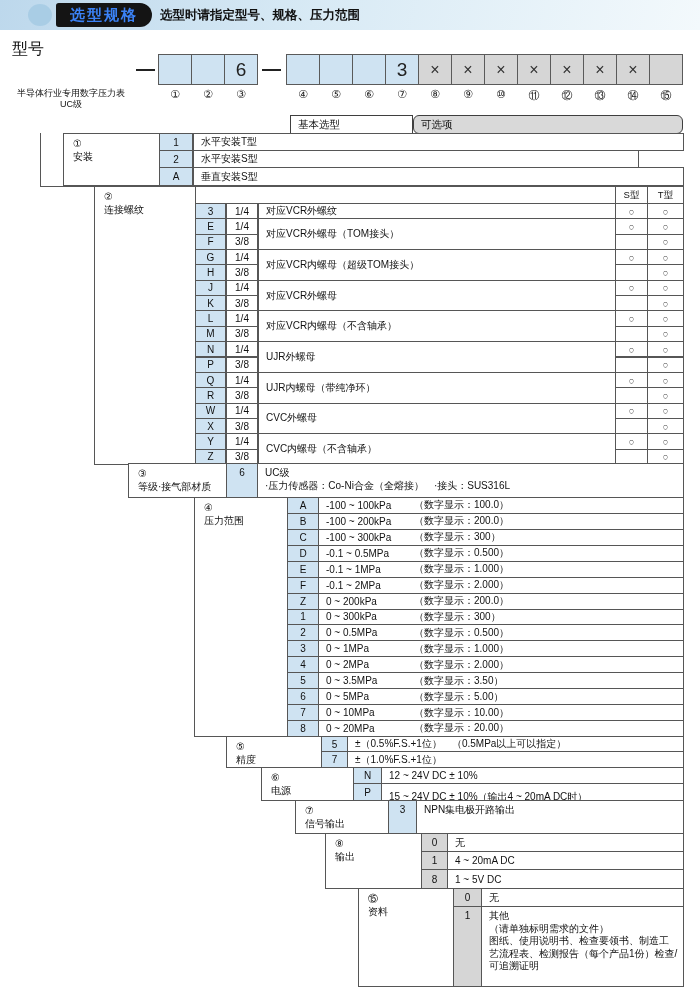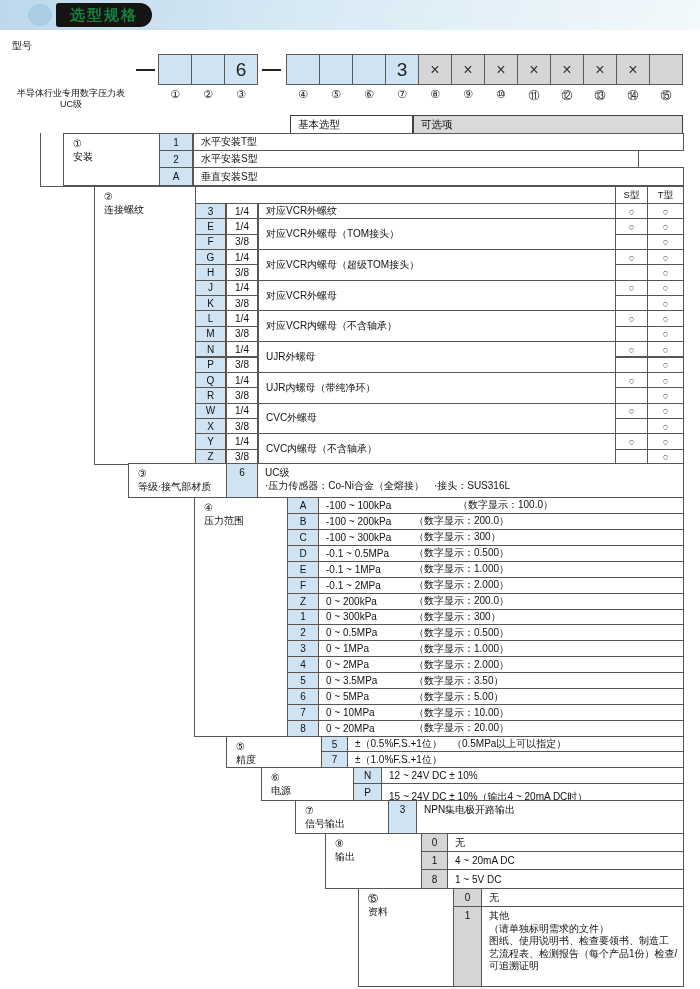--- a/index.html
+++ b/index.html
@@ -2,37 +2,37 @@
 <html><head>
 <meta charset="utf-8">
 <style>
   html,body{margin:0;padding:0;background:#fff;}
   body{font-family:"Liberation Sans","DejaVu Sans",sans-serif;}
   #canvas{position:relative;width:700px;height:989px;background:#fff;overflow:hidden;}
   .abs{position:absolute;box-sizing:border-box;}
   
   .topband{left:0;top:0;width:700px;height:30px;background:linear-gradient(105deg,#bdd8ec 0%,#d8eaf5 45%,#f3f9fc 100%);}
   .dot{left:28px;top:4px;width:24px;height:22px;border-radius:50%;background:#a9cde5;}
-  .badge{left:56px;top:3px;width:96px;height:24px;background:#141414;border-radius:3px 13px 13px 3px;color:#15803d;
+  .badge{left:56px;top:3px;width:96px;height:24px;background:#141414;border-radius:3px 13px 13px 3px;color:#3b82f6;
          font-size:15px;font-weight:bold;display:flex;align-items:center;justify-content:center;letter-spacing:2px;}
   .subtitle{left:160px;top:7px;font-size:12.5px;font-weight:bold;color:#111;}
-  .model-label{left:12px;top:39px;font-size:10px;color:#111;}
+  .model-label{left:12px;top:39px;font-size:16px;color:#111;}
   
   .mcell{position:absolute;box-sizing:border-box;border:1px solid #5a5a5a;display:flex;align-items:center;justify-content:center;
          font-size:19px;color:#222;background:#cfe3f2;}
   .mcell.gray{background:#d6d6d6;color:#333;font-size:16px;}
   .prefixbox{left:10px;top:54px;width:121px;height:31px;border:2px solid #222;background:#fff;display:flex;align-items:center;
              justify-content:center;font-size:22px;letter-spacing:5px;color:#111;}
   .dash{height:2px;background:#222;top:69px;width:19px;}
   .circnum{position:absolute;top:88px;width:34px;text-align:center;font-size:11px;color:#222;}
   .prodnote{left:0px;top:88px;width:142px;text-align:center;font-size:9px;line-height:11px;color:#111;}
   
   .theadbox{position:absolute;box-sizing:border-box;border:1px solid #3f3f3f;height:19px;top:115px;background:#fff;
             font-size:10.5px;color:#111;display:flex;align-items:center;padding-left:7px;}
-  .theadbox.gray{background:#d9d9d9;}
+  .theadbox.gray{background:#d9d9d9;border-radius:6px;}
   
   .cell{position:absolute;box-sizing:border-box;border:1px solid #565656;display:flex;align-items:center;justify-content:center;
         font-size:10px;color:#111;background:#fff;overflow:hidden;}
   .cell.blue{background:#cfe3f2;}
   .cell.gray{background:#d6d6d6;}
   .cell.desc{justify-content:flex-start;padding-left:7px;}
   .cell.topalign{align-items:flex-start;padding-top:3px;}
   .cell.multiline{white-space:pre-line;line-height:12.5px;text-align:left;padding-right:5px;}
   .labelbox{position:absolute;box-sizing:border-box;border:1px solid #565656;background:#fff;font-size:10px;color:#111;
             padding:3px 0 0 9px;line-height:13px;}
@@ -41,20 +41,21 @@
   .connector{position:absolute;background:#565656;}
 </style>
 </head>
 <body>
 
 <div id="canvas">
 
   <div class="abs topband">
     <div class="abs dot"></div>
     <div class="abs badge">选型规格</div>
+    <div class="abs subtitle">选型时请指定型号、规格、压力范围</div>
   </div>
 
   <div class="abs model-label">型号</div>
   <div class="abs dash" style="left:136px;"></div>
   <div class="abs dash" style="left:262px;"></div>
   <div id="model-cells">
       <div class="mcell" style="left: 158px; top: 54px; width: 34px; height: 31px;"></div>
       <div class="circnum" style="left: 158px;">①</div>
       <div class="mcell" style="left: 191px; top: 54px; width: 34px; height: 31px;"></div>
       <div class="circnum" style="left: 191px;">②</div>
@@ -196,21 +197,21 @@
         <div class="">等级·接气部材质</div>
       </div>
       <div class="cell blue topalign" style="left: 226px; top: 463px; width: 32px; height: 35px;">6</div>
       <div class="cell desc topalign multiline" style="left: 257px; top: 463px; width: 427px; height: 35px;">UC级
 ·压力传感器：Co-Ni合金（全熔接）　·接头：SUS316L</div>
       <div class="labelbox" style="left: 194px; top: 497px; width: 94px; height: 239.95px;">
         <div class="">④</div>
         <div class="">压力范围</div>
       </div>
       <div class="cell blue" style="left: 287px; top: 497px; width: 32px; height: 16.93px;">A</div>
-      <div class="cell desc" style="left: 318px; top: 497px; width: 366px; height: 16.93px; gap: 44px;">
+      <div class="cell desc" style="left: 318px; top: 497px; width: 366px; height: 16.93px;">
         <span class="rangecol">-100 ~ 100kPa</span>
         <span>（数字显示：100.0）</span>
       </div>
       <div class="cell blue" style="left: 287px; top: 512.93px; width: 32px; height: 16.93px;">B</div>
       <div class="cell desc" style="left: 318px; top: 512.93px; width: 366px; height: 16.93px;">
         <span class="rangecol">-100 ~ 200kPa</span>
         <span>（数字显示：200.0）</span>
       </div>
       <div class="cell blue" style="left: 287px; top: 528.86px; width: 32px; height: 16.93px;">C</div>
       <div class="cell desc" style="left: 318px; top: 528.86px; width: 366px; height: 16.93px;">

